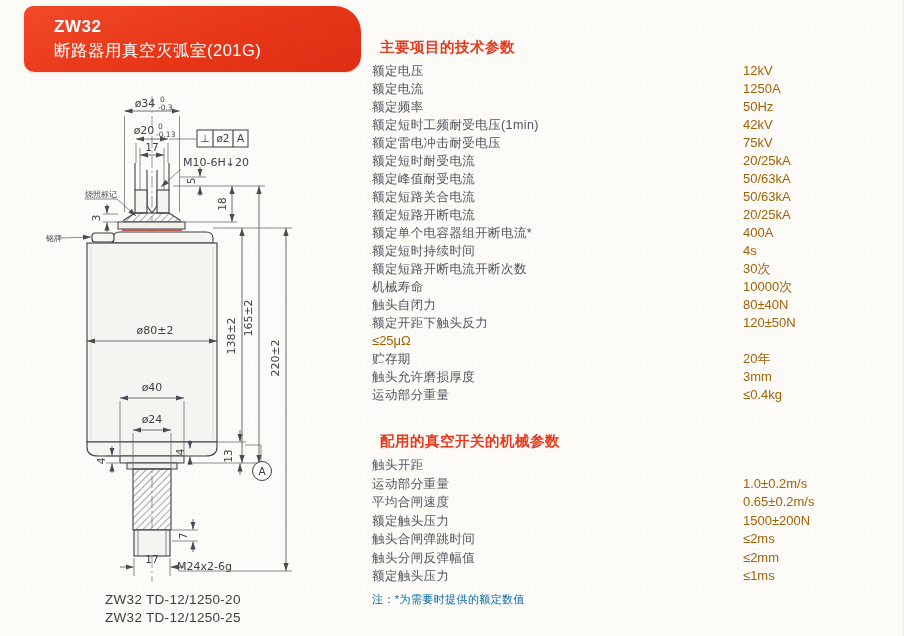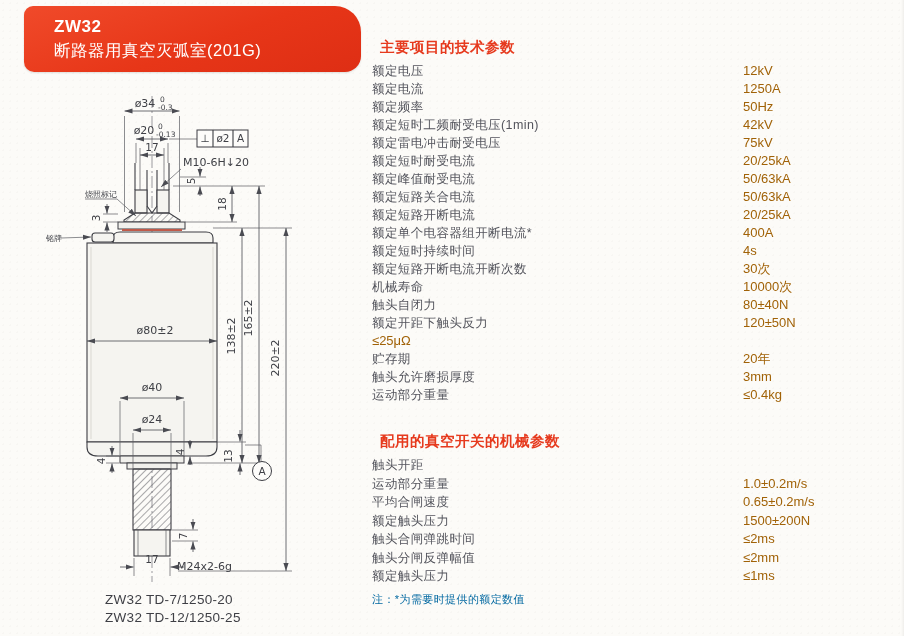--- a/index.html
+++ b/index.html
@@ -212,21 +212,21 @@
     <text class="dt" transform="rotate(-90 184 452)" x="184" y="452" text-anchor="middle">4</text>
     <text class="dt" transform="rotate(-90 232 456)" x="232" y="456" text-anchor="middle">13</text>
     <text class="dt" x="262" y="475" text-anchor="middle">A</text>
     <text class="dt" transform="rotate(-90 187 536)" x="187" y="536" text-anchor="middle">7</text>
     <text class="dt" x="152" y="563" text-anchor="middle">17</text>
     <text class="dt-b" x="177" y="570">M24x2-6g</text>
   </g>
 </svg>
 
 <div class="captions">
-  <div>ZW32 TD-7/1250-20</div>
+  <div>ZW32 TD-12/1250-20</div>
   <div>ZW32 TD-12/1250-25</div>
 </div>
 
 <div class="specs s1">
   <div class="sec-title">主要项目的技术参数</div>
   <div class="rows">
       <div class="spec-row">
         <span class="lbl">额定电压</span>
         <span class="val">12kV</span>
       </div>

